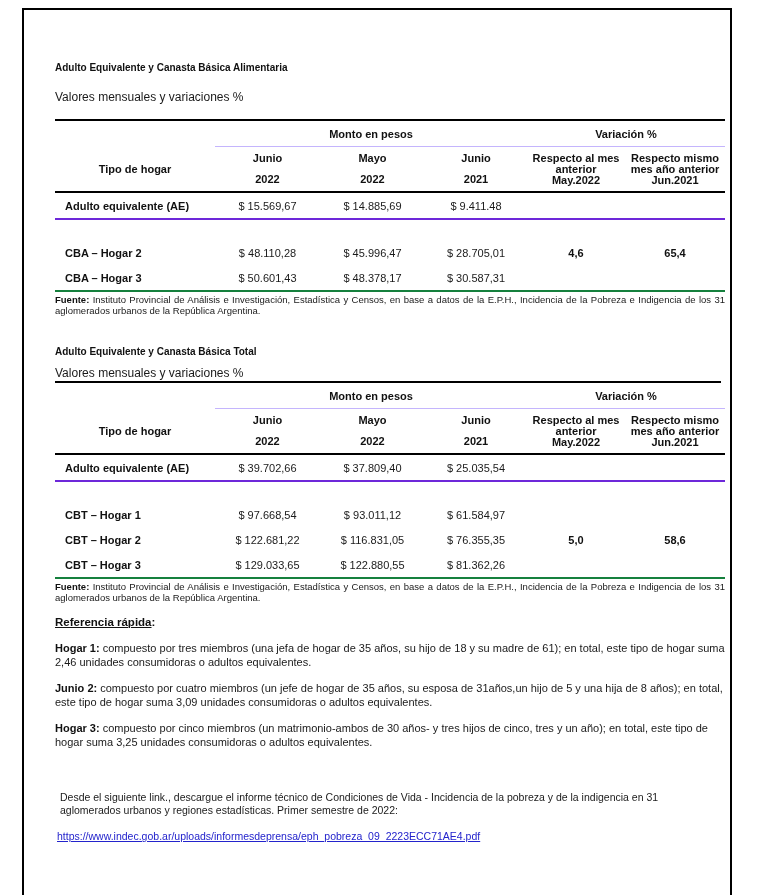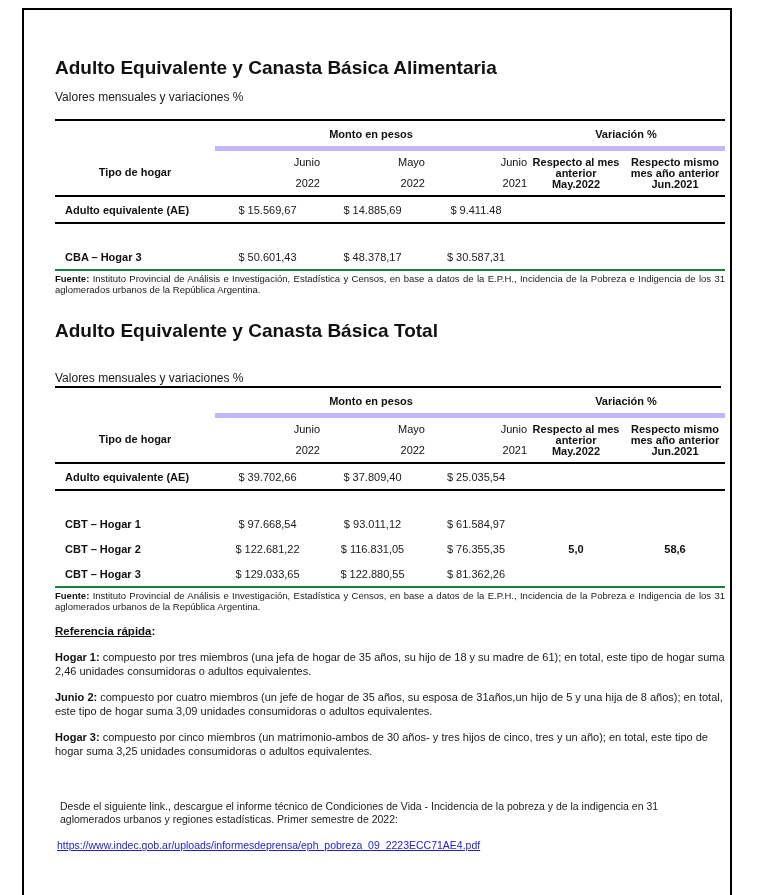--- a/index.html
+++ b/index.html
@@ -19,21 +19,21 @@
     width: 710px;
     height: 1050px;
     border: 2px solid #000;
     background: #fff;
     box-sizing: border-box;
   }
   .content {
     padding: 50px 9px 0 31px;
   }
   .section-title {
-    font-size: 19px;
+    font-size: 10px;
     font-weight: bold;
     line-height: 16px;
     color: #111;
     margin: 0 0 14px 0;
   }
   .section-subtitle {
     font-size: 12px;
     line-height: 14px;
     margin: 0 0 15px 0;
   }
@@ -47,67 +47,67 @@
     table-layout: fixed;
     width: 670px;
     border-top: 2px solid #000;
   }
   .section2 table.data-table { border-top: none; }
   table.data-table td {
     padding: 0;
     font-size: 11px;
     vertical-align: middle;
   }
-  .group-row td { height: 25px; border-bottom: 5px solid #c4b5fd; }
+  .group-row td { height: 25px; border-bottom: 1px solid #c4b5fd; }
   .group-row td.no-line { border-bottom: none; }
   .group-cell {
     text-align: center;
     font-weight: bold;
     font-size: 11.5px;
     color: #111;
   }
   .head-row td { height: 44px; border-bottom: 2px solid #000; }
   .tipo-cell {
     text-align: center;
     font-weight: bold;
     color: #111;
   }
-  .month-cell { text-align: right; font-weight: normal; color: #111; margin-top: 32px; }
+  .month-cell { text-align: center; font-weight: bold; color: #111; margin-top: 32px; }
   .month-cell .month { line-height: 13px; margin-bottom: 8px; }
   .month-cell .year  { line-height: 13px; }
   .var-head-cell {
     text-align: center;
     font-weight: bold;
     font-size: 9px;
     line-height: 11px;
     color: #111;
     margin-left: 44px;
   }
-  .ae-row td { height: 25px; border-bottom: 2px solid #000000; }
+  .ae-row td { height: 25px; border-bottom: 2px solid #6d28d9; }
   .spacer-row td { height: 20px; border: none; }
   .data-row td { height: 25px; }
   .data-row.last td { border-bottom: 2px solid #15803d; }
   .row-label {
     font-weight: bold;
     color: #111;
     padding-left: 10px !important;
     text-align: left;
   }
   .val-cell { text-align: center; }
   .var-cell { text-align: center; font-weight: bold; color: #111; }
   .fuente {
     width: 670px;
     margin-top: 2px;
     font-size: 9.5px;
     line-height: 11px;
     text-align: justify;
   }
   .fuente b { color: #111; }
   .section2 { margin-top: 28px; }
-  .section2 .section-title { margin-bottom: 32px; }
+  .section2 .section-title { margin-bottom: 6px; }
   .ref-heading {
     margin-top: 13px;
     font-size: 11.5px;
     line-height: 13px;
     font-weight: bold;
     color: #111;
   }
   .ref-heading .u { text-decoration: underline; }
   .ref-item {
     margin-top: 13px;
@@ -186,20 +186,28 @@
           <td class="row-label">Adulto equivalente (AE)</td>
           <td class="val-cell">$ 15.569,67</td>
           <td class="val-cell">$ 14.885,69</td>
           <td class="val-cell">$ 9.411.48</td>
           <td class="var-cell"></td>
           <td class="var-cell"></td>
         </tr>
         <tr class="spacer-row">
               <td colspan="6"></td>
             </tr>
+        <tr class="data-row">
+          <td class="row-label">CBA – Hogar 2</td>
+          <td class="val-cell">$ 48.110,28</td>
+          <td class="val-cell">$ 45.996,47</td>
+          <td class="val-cell">$ 28.705,01</td>
+          <td class="var-cell">4,6</td>
+          <td class="var-cell">65,4</td>
+        </tr>
         <tr class="data-row last">
           <td class="row-label">CBA – Hogar 3</td>
           <td class="val-cell">$ 50.601,43</td>
           <td class="val-cell">$ 48.378,17</td>
           <td class="val-cell">$ 30.587,31</td>
           <td class="var-cell"></td>
           <td class="var-cell"></td>
         </tr>
       </tbody>
         </table>

